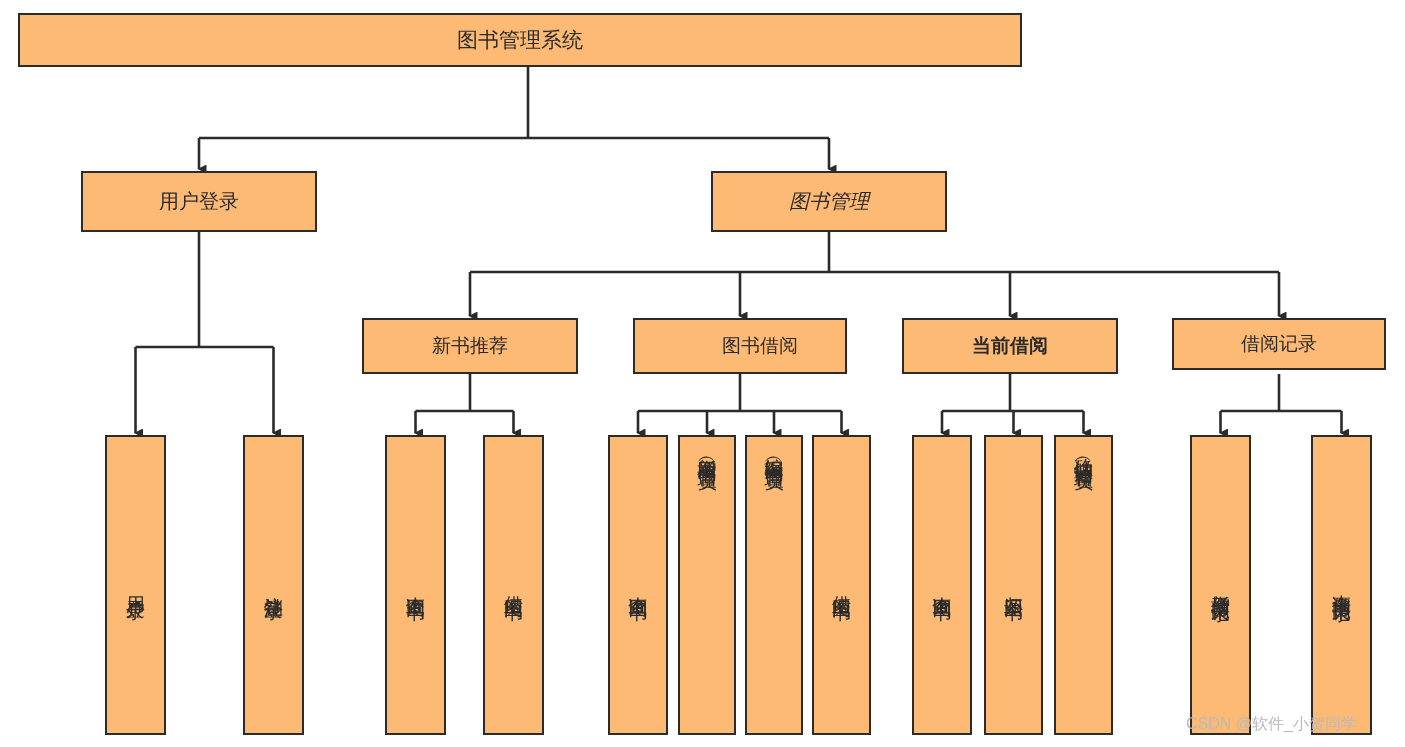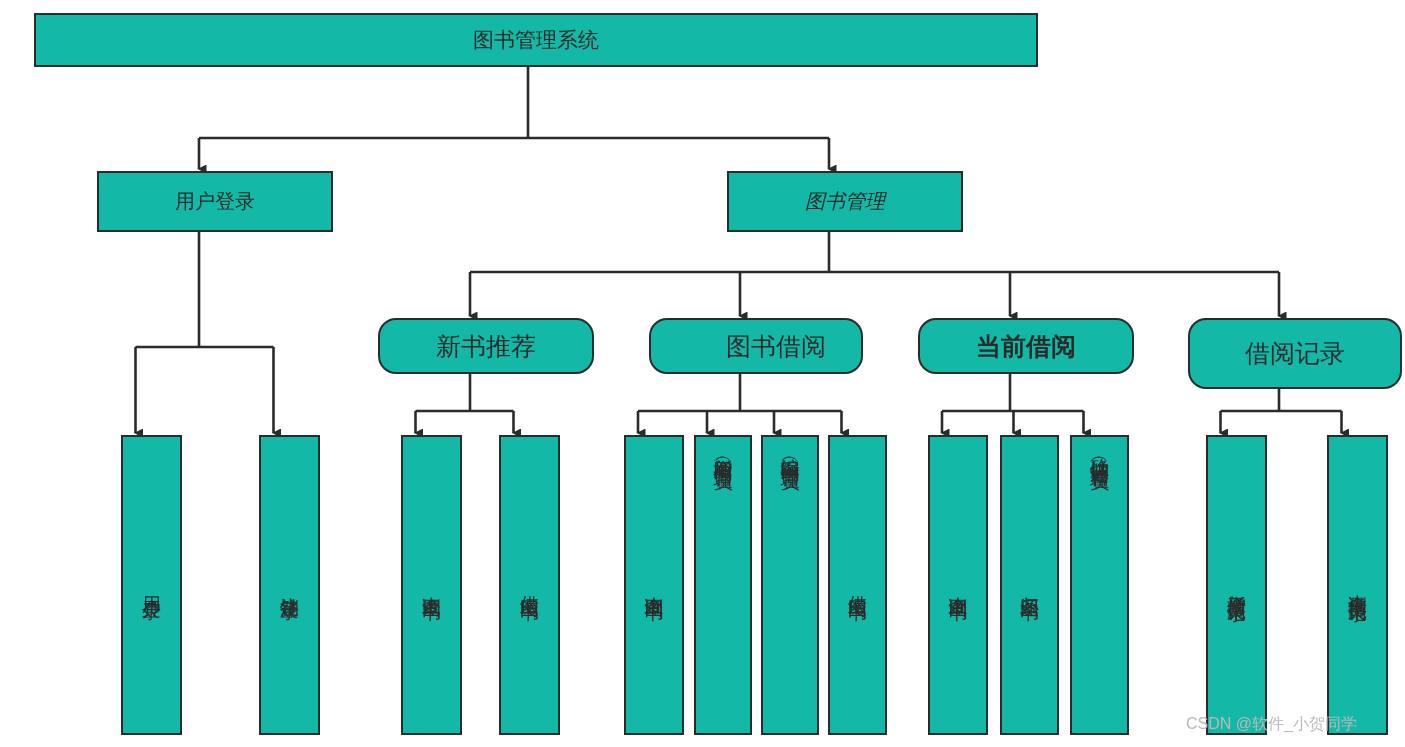--- a/index.html
+++ b/index.html
@@ -21,36 +21,34 @@
     position: absolute;
     left: 0;
     top: 0;
     width: 1405px;
     height: 747px;
   }
   .node {
     position: absolute;
     box-sizing: border-box;
     border: 2px solid #2b2b2b;
-    background: #14b8a6;
+    background: #fdba74;
     display: flex;
     align-items: center;
     justify-content: center;
     color: #2b2b2b;
-    margin-left: 16px;
   }
   .node.root {
     font-size: 21px;
   }
   .node.lvl2 {
     font-size: 20px;
   }
   .node.lvl3 {
-    font-size: 25px;
-    border-radius: 18px;
+    font-size: 19px;
   }
   .node.leaf {
     font-size: 19px;
     align-items: flex-start;
     justify-content: center;
     padding-top: 6px;
   }
   .node.leaf.short {
     align-items: center;
     padding-top: 0;
@@ -134,21 +132,21 @@
   <div id="lvl3-host">
       <div class="node lvl3" style="left: 362px; top: 318px; width: 216px; height: 56px;">
         <span>新书推荐</span>
       </div>
       <div class="node lvl3" style="left: 633px; top: 318px; width: 214px; height: 56px; padding-left: 40px;">
         <span>图书借阅</span>
       </div>
       <div class="node lvl3" style="left: 902px; top: 318px; width: 216px; height: 56px; font-weight: bold;">
         <span>当前借阅</span>
       </div>
-      <div class="node lvl3" style="left: 1172px; top: 318px; width: 214px; height: 71px; text-align: center;">
+      <div class="node lvl3" style="left: 1172px; top: 318px; width: 214px; height: 52px; text-align: center;">
         <span>借阅记录</span>
       </div>
     </div>
   <div id="leaf-host">
       <div class="node leaf short" style="left: 105px; top: 435px; width: 61px; height: 300px;">
         <span class="vtext">用户登录</span>
       </div>
       <div class="node leaf short" style="left: 243px; top: 435px; width: 61px; height: 300px;">
         <span class="vtext">注销登录</span>
       </div>

